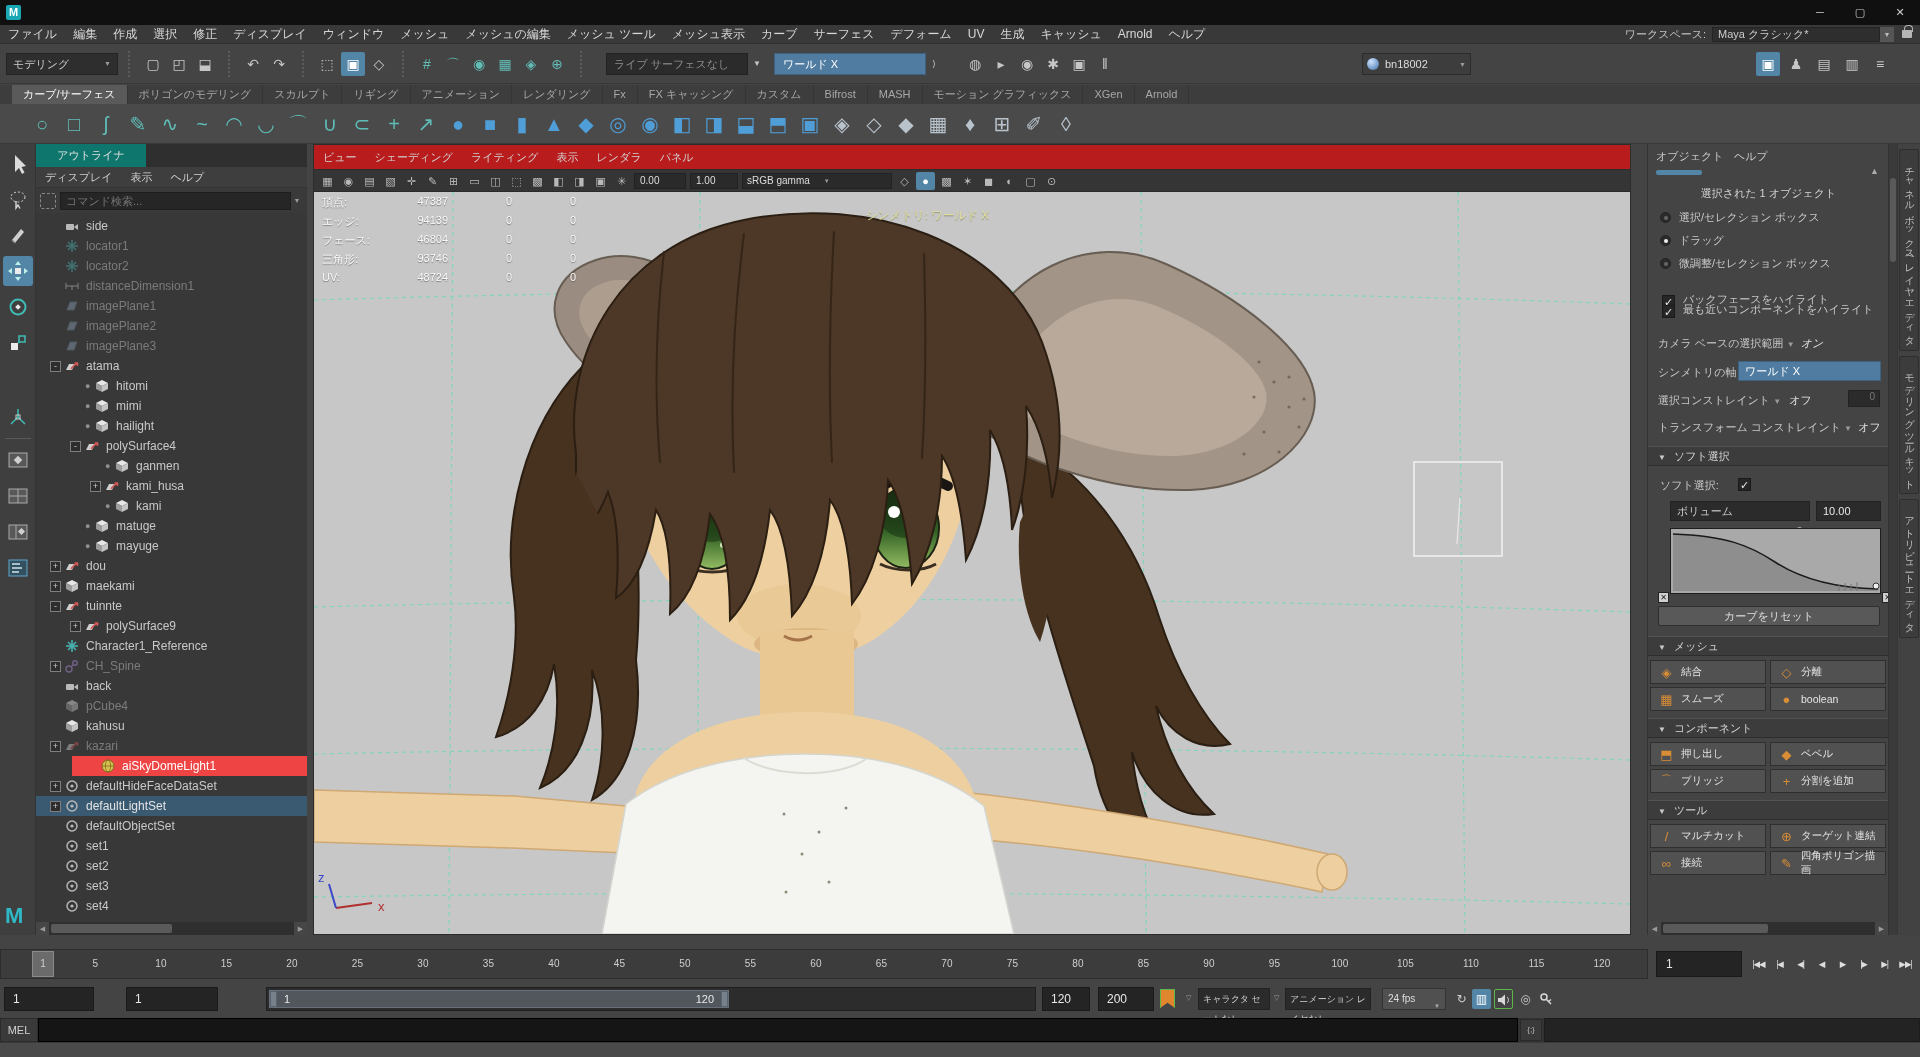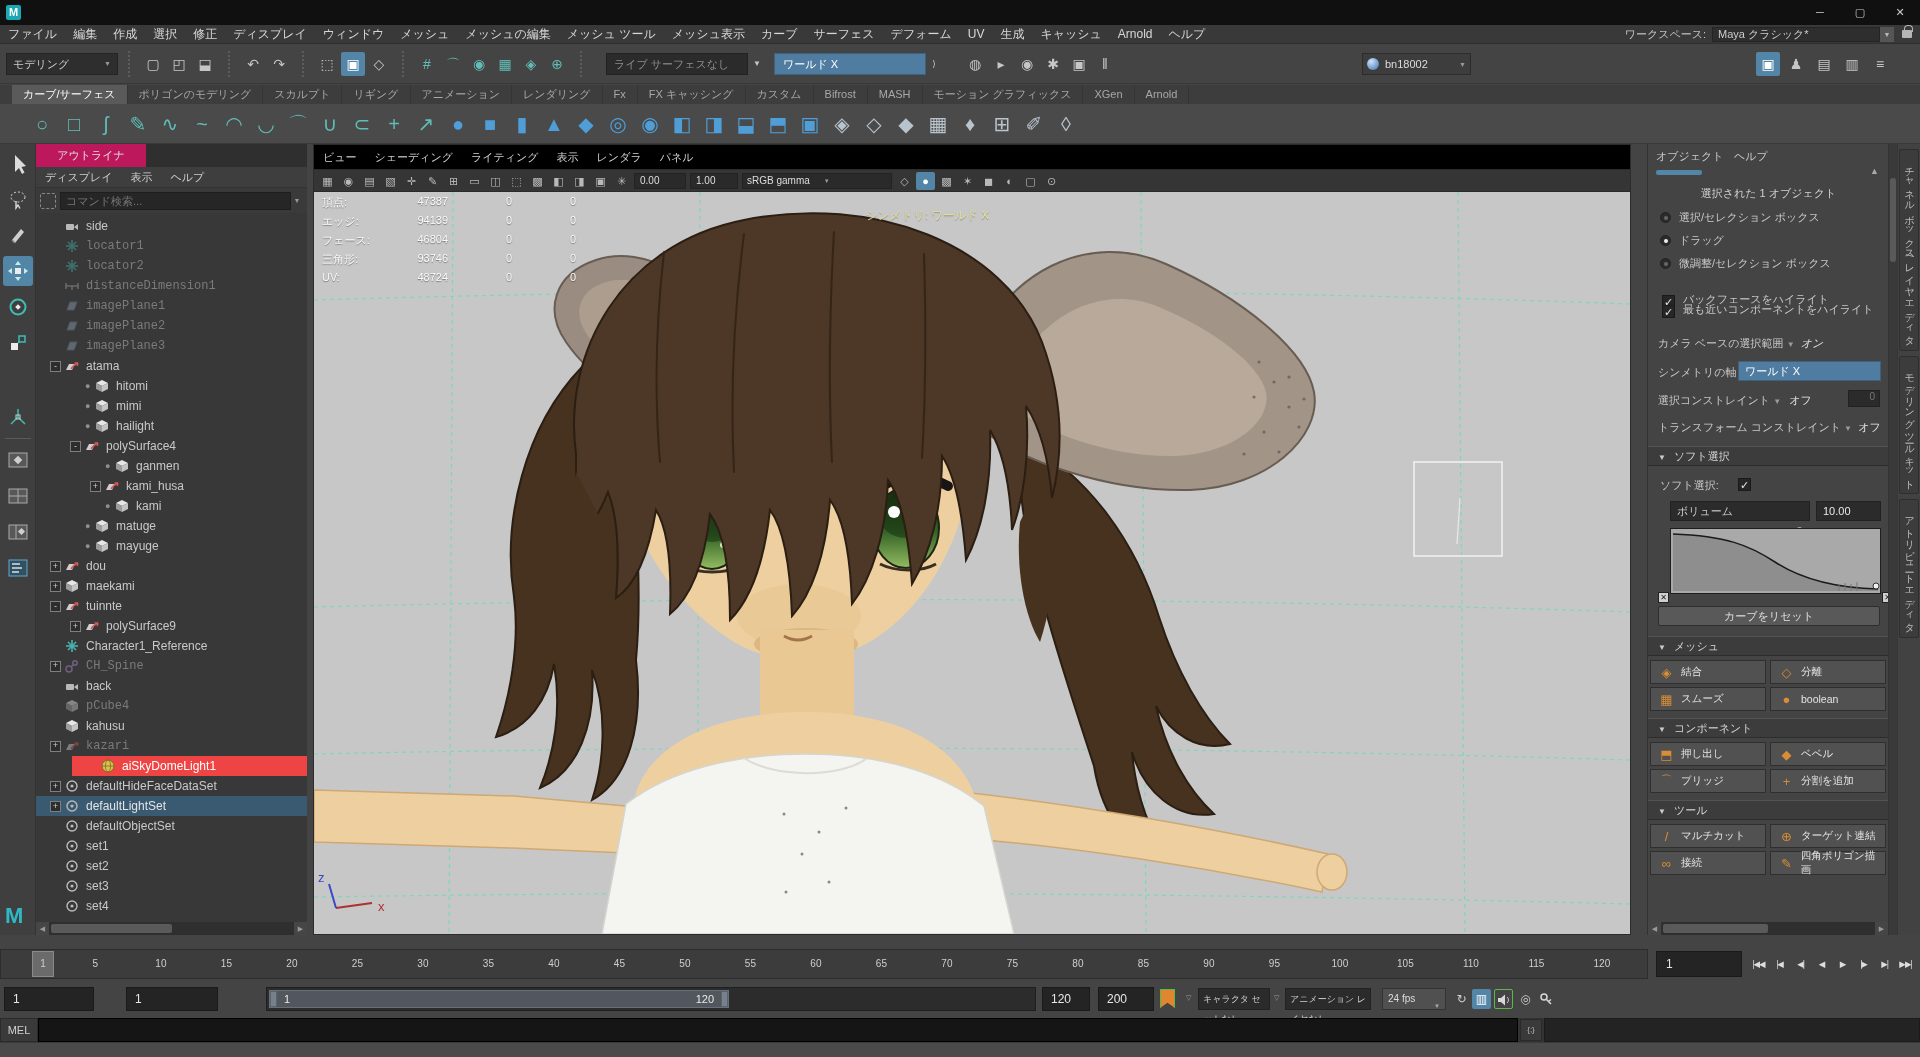--- a/index.html
+++ b/index.html
@@ -45,43 +45,43 @@
   
   #toolbox{position:absolute;left:0;top:144px;width:36px;height:791px;background:#3f3f3f;border-right:1px solid #333;}
   .tool{width:30px;height:30px;margin:4px auto 6px auto;display:flex;align-items:center;justify-content:center;border-radius:3px;}
   .tool.active{background:#5285a6;}
   .tool-gap{height:34px;}
   .tb-sep{width:26px;margin:6px auto;border-top:1px solid #5a5a5a;}
   .mlogo{position:absolute;bottom:6px;left:5px;font-size:22px;font-weight:bold;color:#2fb8c6;}
   
   #outliner{position:absolute;left:36px;top:144px;width:271px;height:791px;background:#383838;}
   #outl-tabrow{height:23px;background:#2f2f2f;display:flex;}
-  #outl-tab{width:110px;height:23px;background:#be185d;color:#e0e0e0;font-size:11px;line-height:23px;text-align:center;}
+  #outl-tab{width:110px;height:23px;background:#0f766e;color:#e0e0e0;font-size:11px;line-height:23px;text-align:center;}
   #outl-menus{height:21px;display:flex;align-items:center;background:#3e3e3e;border-bottom:1px solid #333;}
   #outl-menus span{padding:0 9px;font-size:11px;color:#cfcfcf;}
   #outl-search{height:25px;display:flex;align-items:center;padding:0 4px;background:#3a3a3a;}
   #outl-search .sico{width:16px;height:16px;border:1px dashed #888;margin-right:4px;border-radius:2px;}
   #outl-search input{flex:1;height:18px;background:#262626;border:1px solid #1e1e1e;color:#9a9a9a;font-size:11px;padding:0 5px;outline:none;font-family:inherit;}
   #tree{position:absolute;left:0;top:72px;right:0;bottom:14px;overflow:hidden;}
   .trow{height:20px;display:flex;align-items:center;font-size:12px;color:#c9c9c9;white-space:nowrap;}
-  .trow.dim{color:#7b7b7b;font-family:Liberation Mono, monospace;}
+  .trow.dim{color:#7b7b7b;}
   .trow.dim svg{opacity:.45;}
   .trow.selS{background:#ef4444;color:#fff;margin-left:36px;}
   .trow.selW{background:#3a5a72;color:#e4e4e4;}
   .exp{width:11px;height:11px;border:1px solid #7e7e7e;background:#2d2d2d;color:#ccc;font-size:9px;line-height:9px;text-align:center;margin-right:4px;flex:none;}
   .expsp{width:15px;flex:none;}
   .tdot{width:10px;color:#8f8f8f;font-size:9px;flex:none;}
   .ticon{width:16px;height:14px;margin-right:5px;flex:none;}
   .hscroll{position:absolute;left:0;bottom:0;right:0;height:13px;background:#2f2f2f;display:flex;}
   .hs-ar{width:13px;height:13px;background:#464646;color:#999;font-size:7px;text-align:center;line-height:13px;}
   .hs-thumb{height:9px;margin:2px 2px;background:#5a5a5a;border-radius:2px;flex:1;max-width:64%;}
   .hs-fill{flex:1;}
   
   #viewport{position:absolute;left:313px;top:144px;width:1318px;height:791px;background:#3e3e3e;border:1px solid #2c2c2c;}
-  #vp-menus{height:24px;display:flex;align-items:center;background:#000000;}
+  #vp-menus{height:24px;display:flex;align-items:center;background:#b91c1c;}
   #vp-menus span{padding:0 9px;font-size:11px;color:#d2d2d2;}
   #vp-toolbar{height:23px;background:#353535;border-top:1px solid #2c2c2c;border-bottom:1px solid #2a2a2a;display:flex;align-items:center;padding:0 3px;}
   .vt-ico{width:19px;height:18px;font-size:11px;line-height:18px;text-align:center;color:#b9b9b9;margin:0 1px;}
   .vt-ico.on{background:#5285a6;color:#fff;border-radius:2px;}
   .vt-field{height:16px;background:#2a2a2a;border:1px solid #222;color:#ddd;font-size:10px;line-height:14px;padding:0 5px;margin:0 2px;}
   .vt-dd{height:16px;background:#2a2a2a;border:1px solid #222;color:#ddd;font-size:10px;line-height:14px;padding:0 4px;margin:0 2px;display:flex;align-items:center;}
   .vt-dd .ar{font-size:6px;color:#999;margin-left:14px;}
   #vp-canvas{position:absolute;left:0;top:47px;width:1316px;height:742px;background:#c7c7c7;overflow:hidden;}
   #hud{position:absolute;left:8px;top:3px;font-size:11px;color:#fafafa;text-shadow:0 1px 1px rgba(60,60,60,.55);}
   .hudrow{height:19px;display:flex;}

